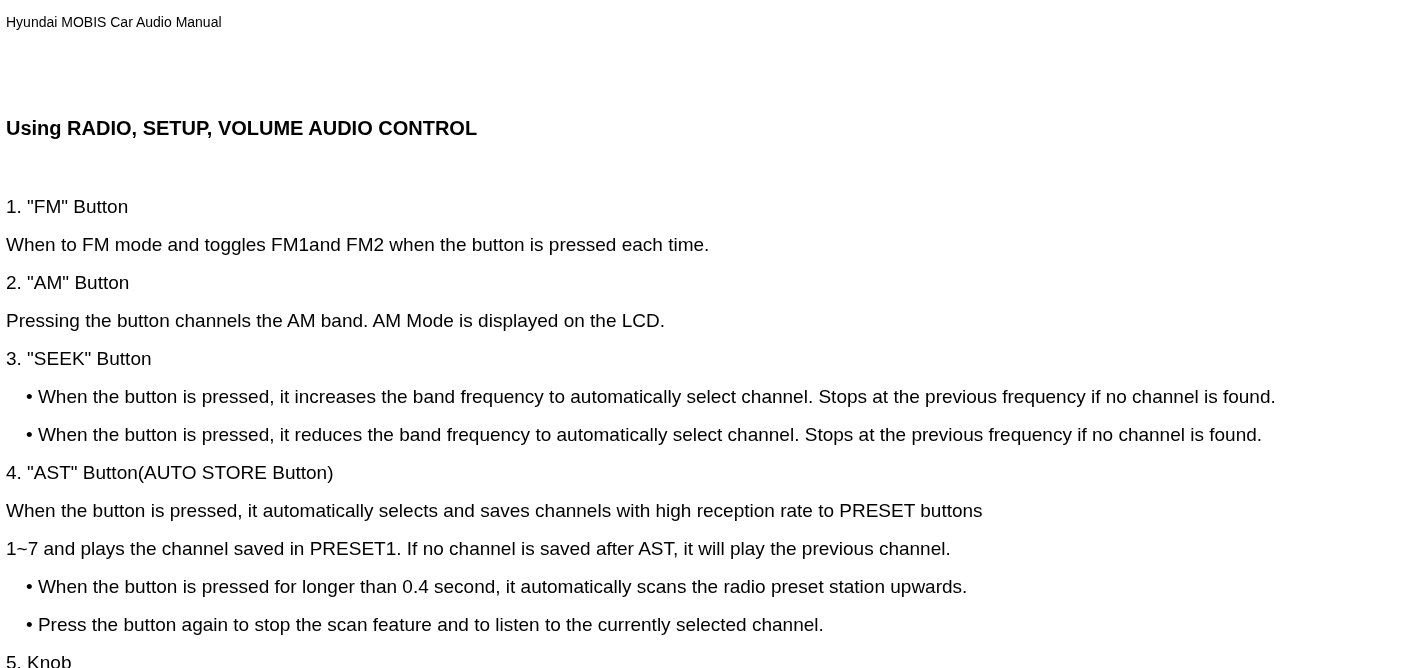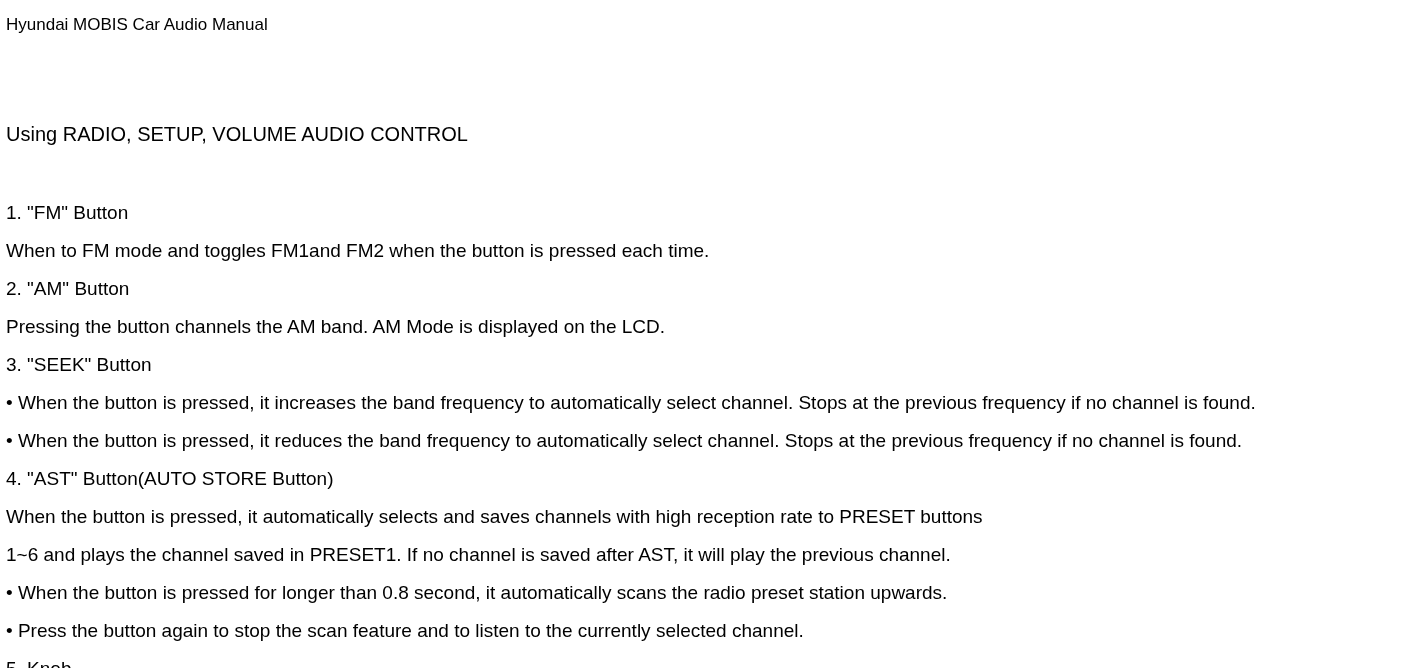--- a/index.html
+++ b/index.html
@@ -10,48 +10,49 @@
     body {
       font-family: "Segoe UI", Tahoma, Arial, sans-serif;
       background: #ffffff;
       color: #000000;
       padding: 8px 6px;
       width: 1426px;
       font-size: 19px;
       line-height: 2.0;
     }
     .doc-title {
-      font-size: 17px;
+      font-size: 14px;
       font-weight: 400;
       margin-bottom: 72px;
     }
     .section-heading {
       font-size: 20px;
-      font-weight: 400;
+      font-weight: 700;
       margin-bottom: 40px;
     }
     .body-text {
       font-weight: 400;
     }
     .bullet {
       font-weight: 400;
+      margin-left: 20px;
     }
   </style>
 </head>
 <body>
 
 <div class="doc-title">Hyundai MOBIS Car Audio Manual</div>
 
 <div class="section-heading">Using RADIO, SETUP, VOLUME AUDIO CONTROL</div>
 
 <div class="body-text">1. "FM" Button</div>
 <div class="body-text">When to FM mode and toggles FM1and FM2 when the button is pressed each time.</div>
 <div class="body-text">2. "AM" Button</div>
 <div class="body-text">Pressing the button channels the AM band. AM Mode is displayed on the LCD.</div>
 <div class="body-text">3. "SEEK" Button</div>
 <div class="bullet">• When the button is pressed, it increases the band frequency to automatically select channel. Stops at the previous frequency if no channel is found.</div>
 <div class="bullet">• When the button is pressed, it reduces the band frequency to automatically select channel. Stops at the previous frequency if no channel is found.</div>
 <div class="body-text">4. "AST" Button(AUTO STORE Button)</div>
 <div class="body-text">When the button is pressed, it automatically selects and saves channels with high reception rate to PRESET buttons</div>
-<div class="body-text">1~6 and plays the channel saved in PRESET1. If no channel is saved after AST, it will play the previous channel.</div>
-<div class="bullet">• When the button is pressed for longer than 0.8 second, it automatically scans the radio preset station upwards.</div>
+<div class="body-text">1~7 and plays the channel saved in PRESET1. If no channel is saved after AST, it will play the previous channel.</div>
+<div class="bullet">• When the button is pressed for longer than 0.4 second, it automatically scans the radio preset station upwards.</div>
 <div class="bullet">• Press the button again to stop the scan feature and to listen to the currently selected channel.</div>
 <div class="body-text">5. Knob</div>
 
 </body></html>

